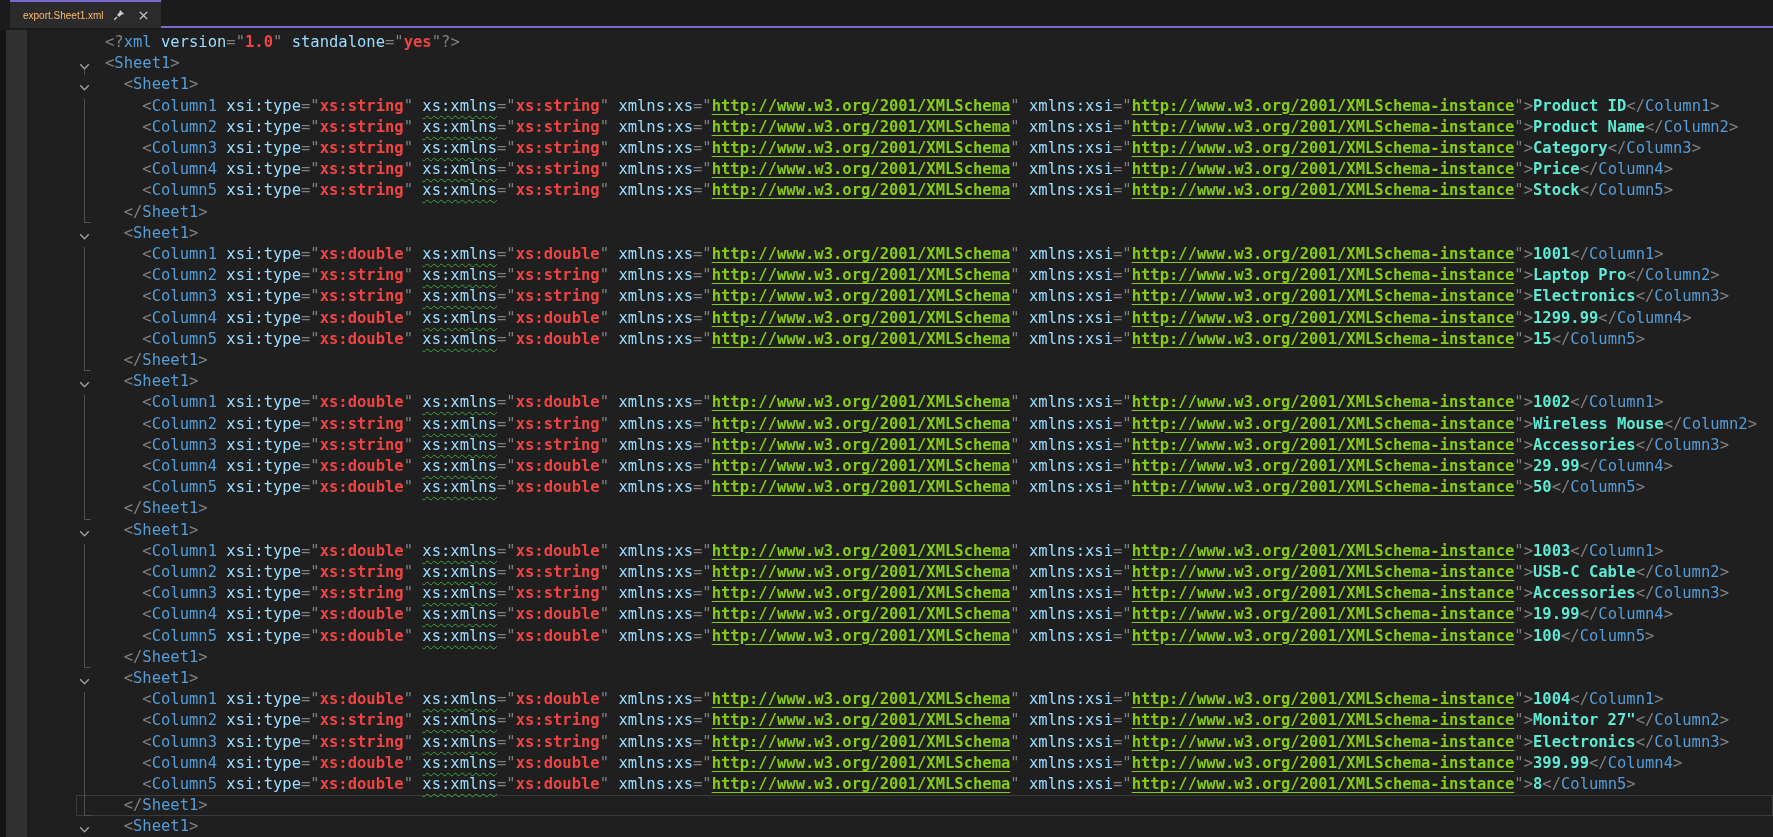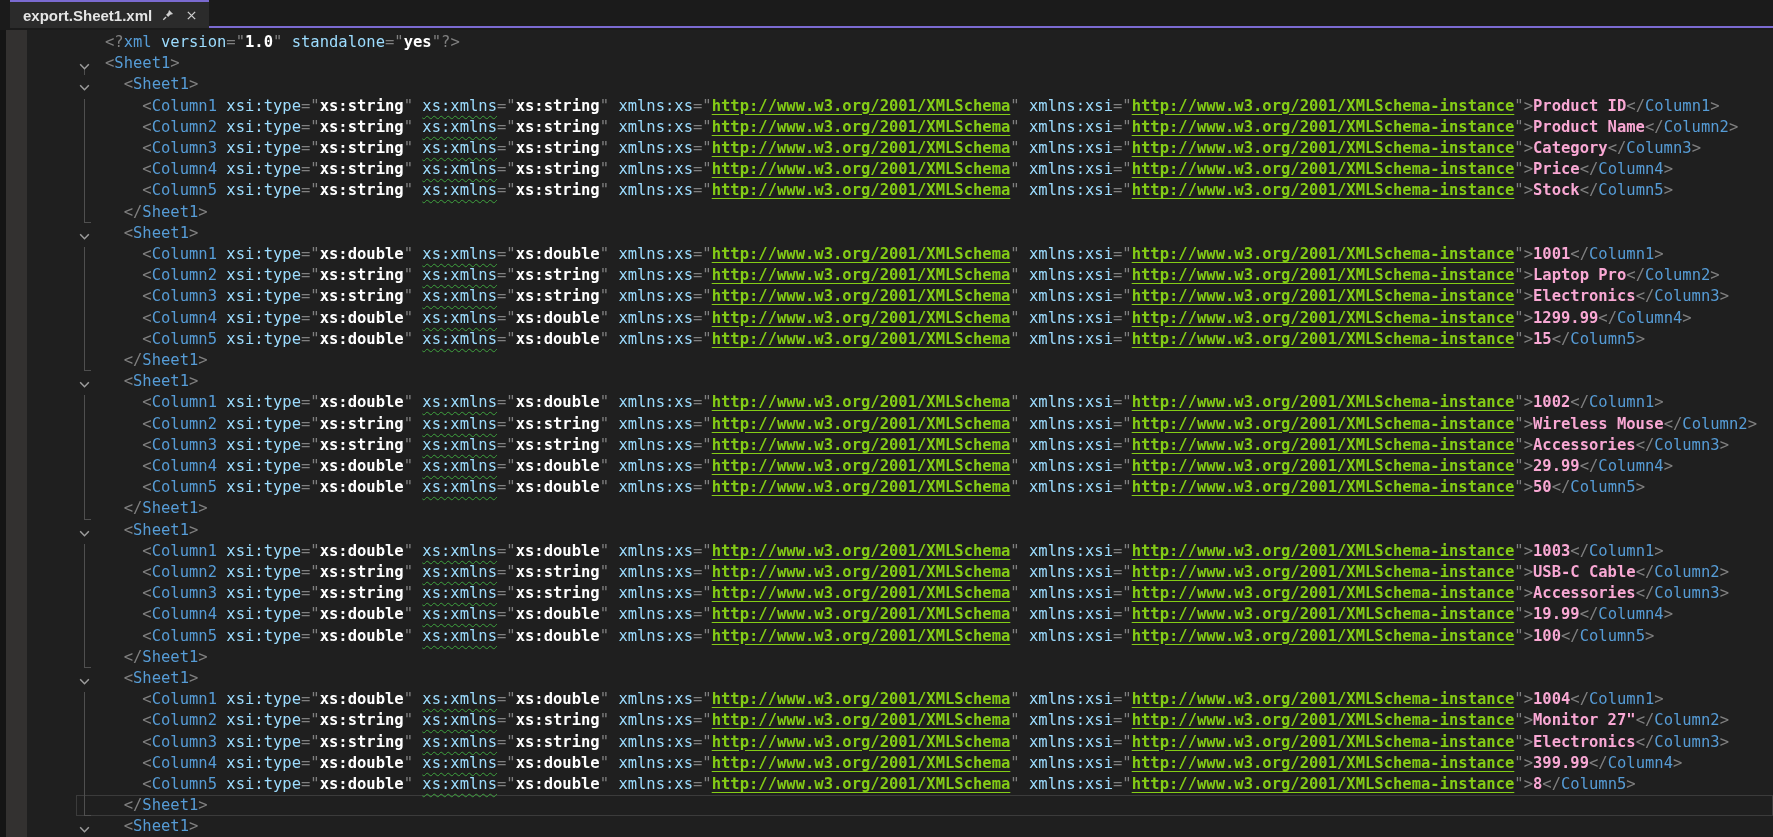--- a/index.html
+++ b/index.html
@@ -4,40 +4,40 @@
 <style>
   html,body{margin:0;padding:0;background:#1f1f1f;}
   body{width:1773px;height:837px;overflow:hidden;position:relative;
        font-family:"DejaVu Sans Mono",monospace;}
   
   .tabbar{position:relative;display:flex;align-items:flex-start;height:30px;
           background:#1b1b1b;width:100%;}
   .tab{margin-left:10px;height:28px;box-sizing:border-box;background:#2b2b2b;
        border-top:2px solid #7a6ad0;display:flex;align-items:center;gap:7px;
        padding:0 9px 0 13px;cursor:pointer;}
-  .tab-title{font-family:"Liberation Sans",sans-serif;font-size:15px;
-             font-weight:700;color:#e5e5e5;white-space:nowrap;}
+  .tab-title{font-family:"Liberation Sans",sans-serif;font-size:10px;
+             font-weight:400;color:#fdba74;white-space:nowrap;}
   .tab-icon{width:17px;height:17px;display:flex;align-items:center;
             justify-content:center;border-radius:3px;}
   .tabbar-fill{flex:1;height:28px;box-sizing:border-box;border-bottom:2px solid #7a6ad0;}
   
   .editor{position:absolute;top:30px;left:0;right:0;bottom:0;background:#1f1f1f;
           overflow:hidden;}
   .strip-outer{position:absolute;left:0;top:0;bottom:0;width:6px;background:#151515;}
   .strip-inner{position:absolute;left:6px;top:0;bottom:0;width:21px;background:#333130;}
   .line{position:absolute;left:0;right:0;height:21.2px;line-height:21.2px;
         padding-left:105px;white-space:pre;font-size:15.5px;color:#d4d4d4;}
   .line span{font-weight:400;}
   .p{color:#808080;}
   .t{color:#569cd6;}
   .a{color:#9cdcfe;}
   .q{color:#9cdcfe;text-decoration-line:underline;text-decoration-style:wavy;
      text-decoration-color:#3fa33f;text-decoration-thickness:1px;text-underline-offset:4px;}
-  .v{color:#ffffff;font-weight:700 !important;}
-  .c{color:#f9a8d4;font-weight:700 !important;}
+  .v{color:#ef4444;font-weight:700 !important;}
+  .c{color:#5eead4;font-weight:700 !important;}
   .l{color:#84cc16;font-weight:700 !important;text-decoration:underline;
      text-underline-offset:3px;cursor:pointer;}
   .chev{position:absolute;left:78px;width:14px;height:14px;cursor:pointer;}
   .guide{position:absolute;left:84px;width:1px;background:#4f4f4f;}
   .guide-foot{position:absolute;left:84px;height:1px;width:7px;background:#4f4f4f;}
   .cursor-line{position:absolute;left:76px;right:0;height:21.2px;box-sizing:border-box;
                border:1px solid #3b3b3b;}
 </style>
 </head>
 <body>

